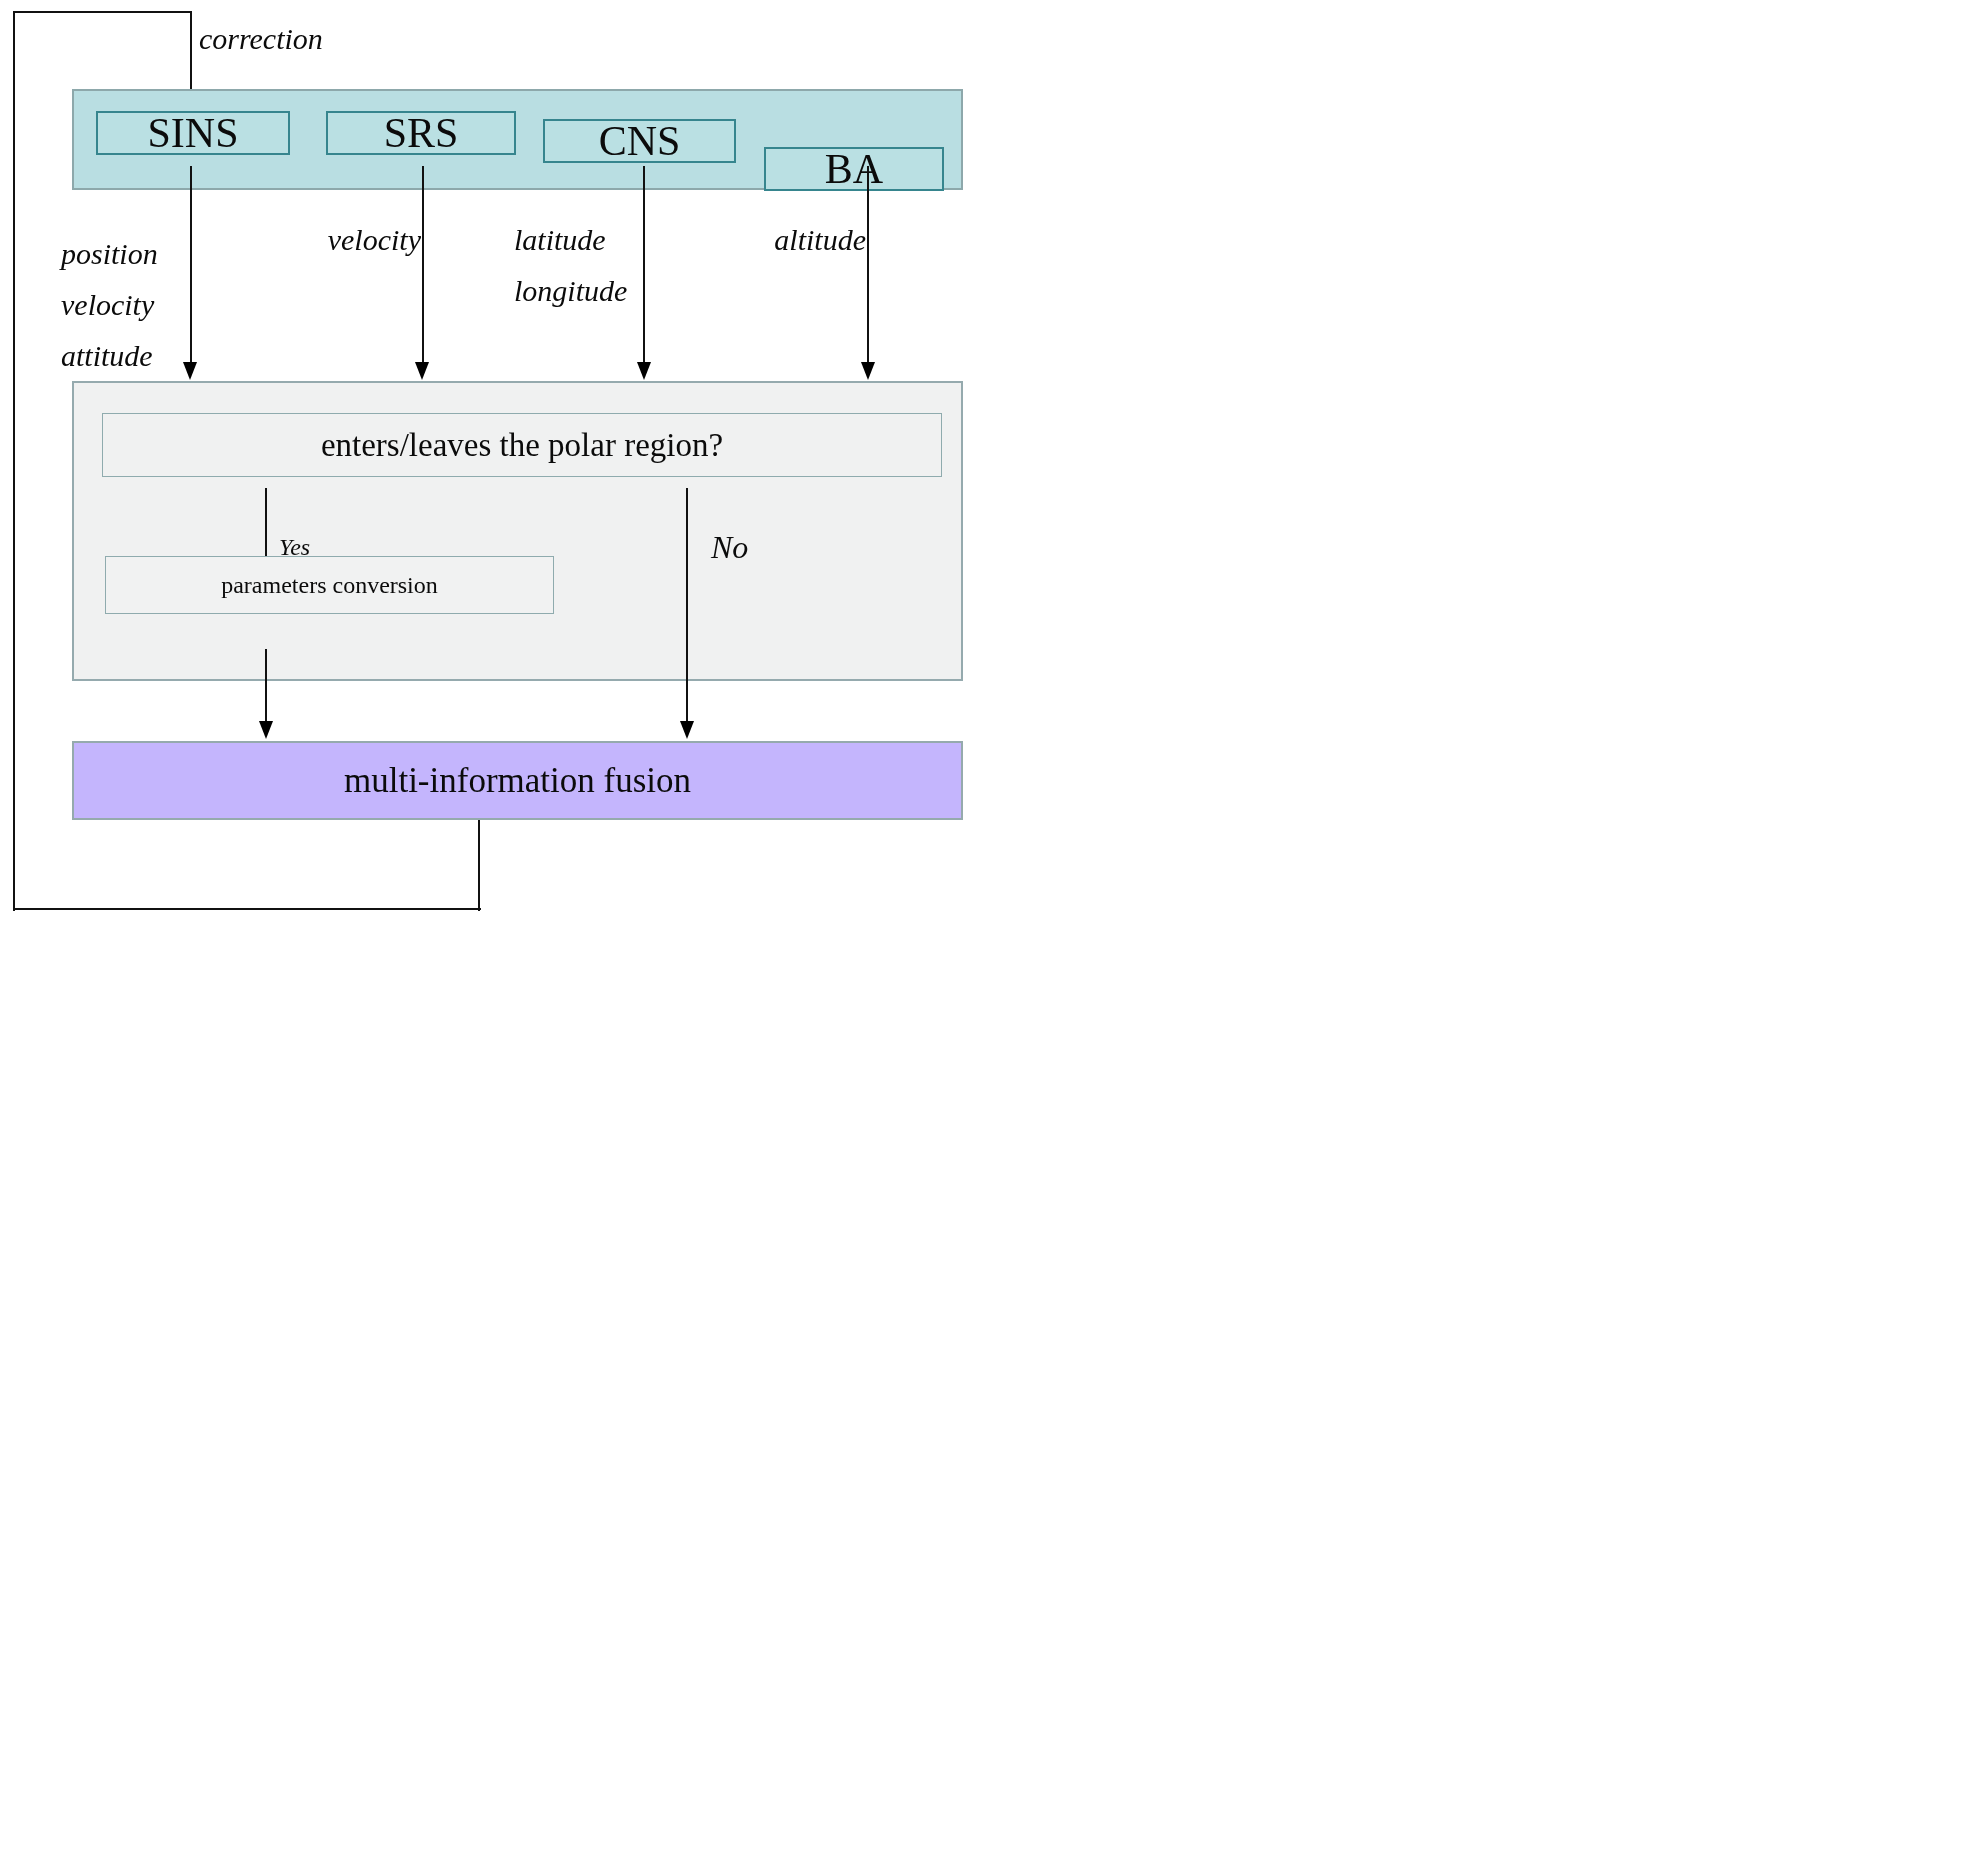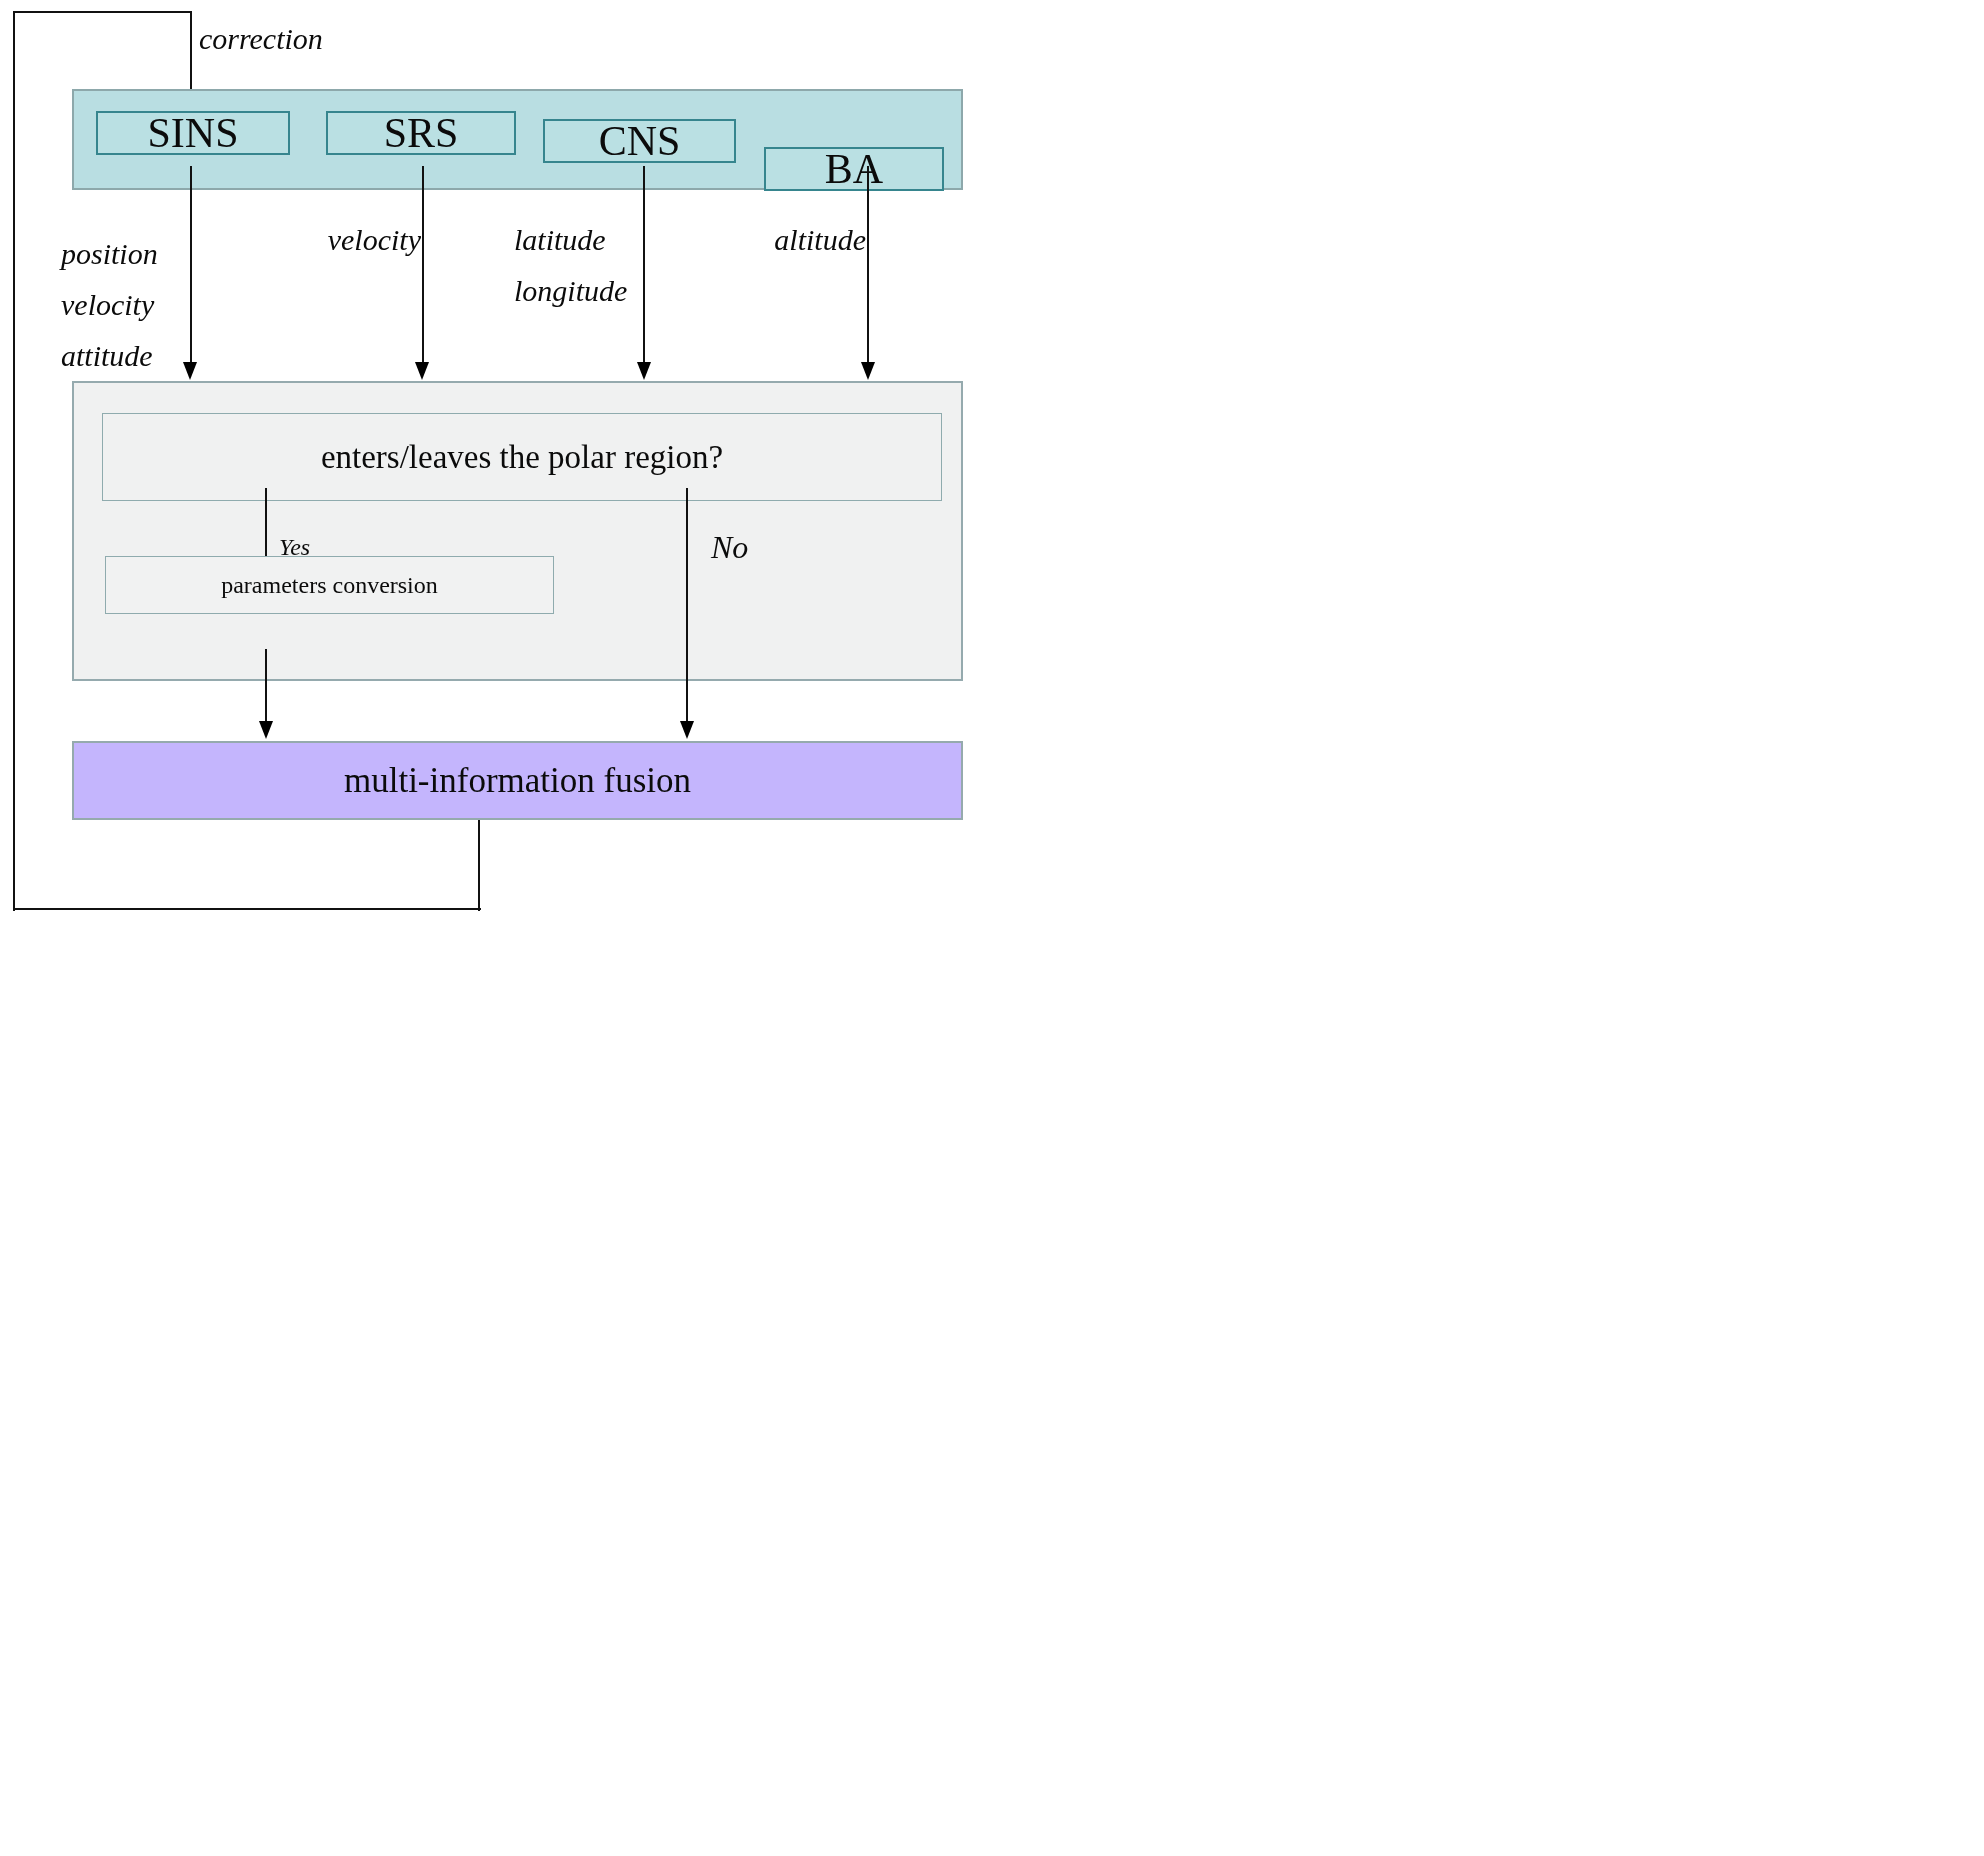--- a/index.html
+++ b/index.html
@@ -37,21 +37,21 @@
   .sensor-cns  { left: 469px; width: 193px; margin-top: 8px; }
   .sensor-ba   { left: 690px; width: 180px; margin-top: 36px; }
 
   
   .decision-region {
     left: 72px; top: 381px; width: 891px; height: 300px;
     background: #f0f1f1;
     border: 2.3px solid #95aaae;
   }
   .question-box {
-    left: 102px; top: 413px; width: 840px; height: 88px;
+    left: 102px; top: 413px; width: 840px; height: 64px;
     background: #f0f1f1;
     border: 1.5px solid #8fabae;
     display: flex; align-items: center; justify-content: center;
     font-size: 33px;
   }
   .conversion-box {
     left: 105px; top: 556px; width: 449px; height: 58px;
     background: #f1f2f2;
     border: 1.5px solid #8fabae;
     display: flex; align-items: center; justify-content: center;

